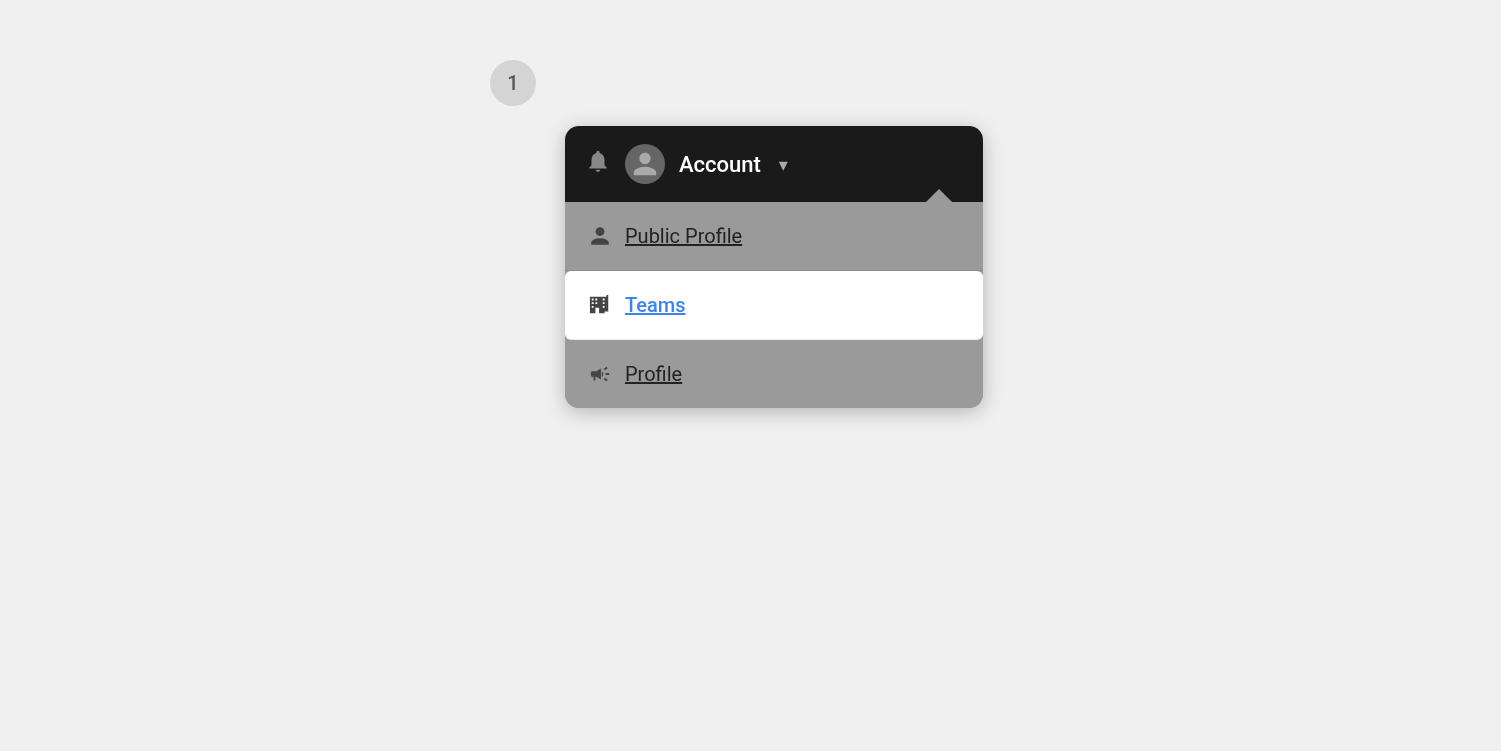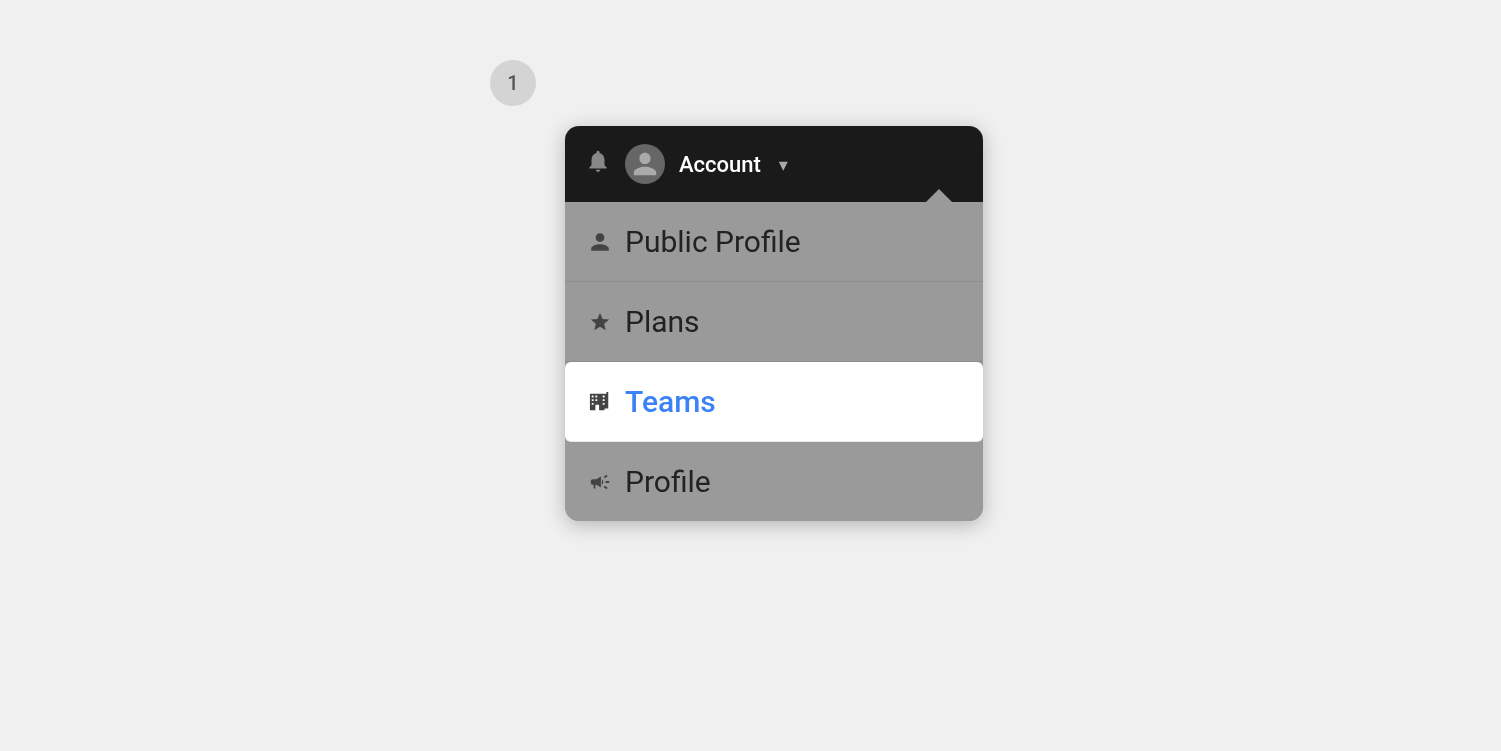--- a/index.html
+++ b/index.html
@@ -109,23 +109,24 @@
       border-bottom: none;
     }
 
     .menu-item.active {
       background-color: #ffffff;
       border-radius: 6px;
       margin: 0;
     }
 
     .menu-label {
-      font-size: 30px;
+      font-size: 20px;
       color: #222;
       font-weight: 400;
+      text-decoration: underline;
     }
 
     .menu-item.active .menu-label {
       color: #3b82f6;
       font-weight: 500;
     }
 
     
     .icon-svg {
       width: 22px;
@@ -162,26 +163,20 @@
   <div class="menu-items">
 
     <div class="menu-item">
       <svg class="icon-svg" viewBox="0 0 24 24">
         <path d="M12 12c2.7 0 4.8-2.1 4.8-4.8S14.7 2.4 12 2.4 7.2 4.5 7.2 7.2 9.3 12 12 12zm0 2.4c-3.2 0-9.6 1.6-9.6 4.8v2.4h19.2v-2.4c0-3.2-6.4-4.8-9.6-4.8z"></path>
       </svg>
       <span class="menu-label">Public Profile</span>
     </div>
 
 
-    <div class="menu-item">
-      <svg class="icon-svg" viewBox="0 0 24 24">
-        <path d="M12 17.27L18.18 21l-1.64-7.03L22 9.24l-7.19-.61L12 2 9.19 8.63 2 9.24l5.46 4.73L5.82 21z"></path>
-      </svg>
-      <span class="menu-label">Plans</span>
-    </div>
 
     <div class="menu-item active">
       <svg class="icon-svg" viewBox="0 0 24 24" style="fill:#444;">
         <path d="M1 3v18h6v-6h4v6h6V3H1zm4 12H3v-2h2v2zm0-4H3V9h2v2zm0-4H3V5h2v2zm4 4H7V9h2v2zm0-4H7V5h2v2zm8 8h-2v-2h2v2zm0-4h-2V9h2v2zm0-4h-2V5h2v2zm2-6h2v18h-4V3h2z"></path>
       </svg>
       <span class="menu-label">Teams</span>
     </div>
 
     <div class="menu-item">
       <svg class="icon-svg" viewBox="0 0 24 24">

